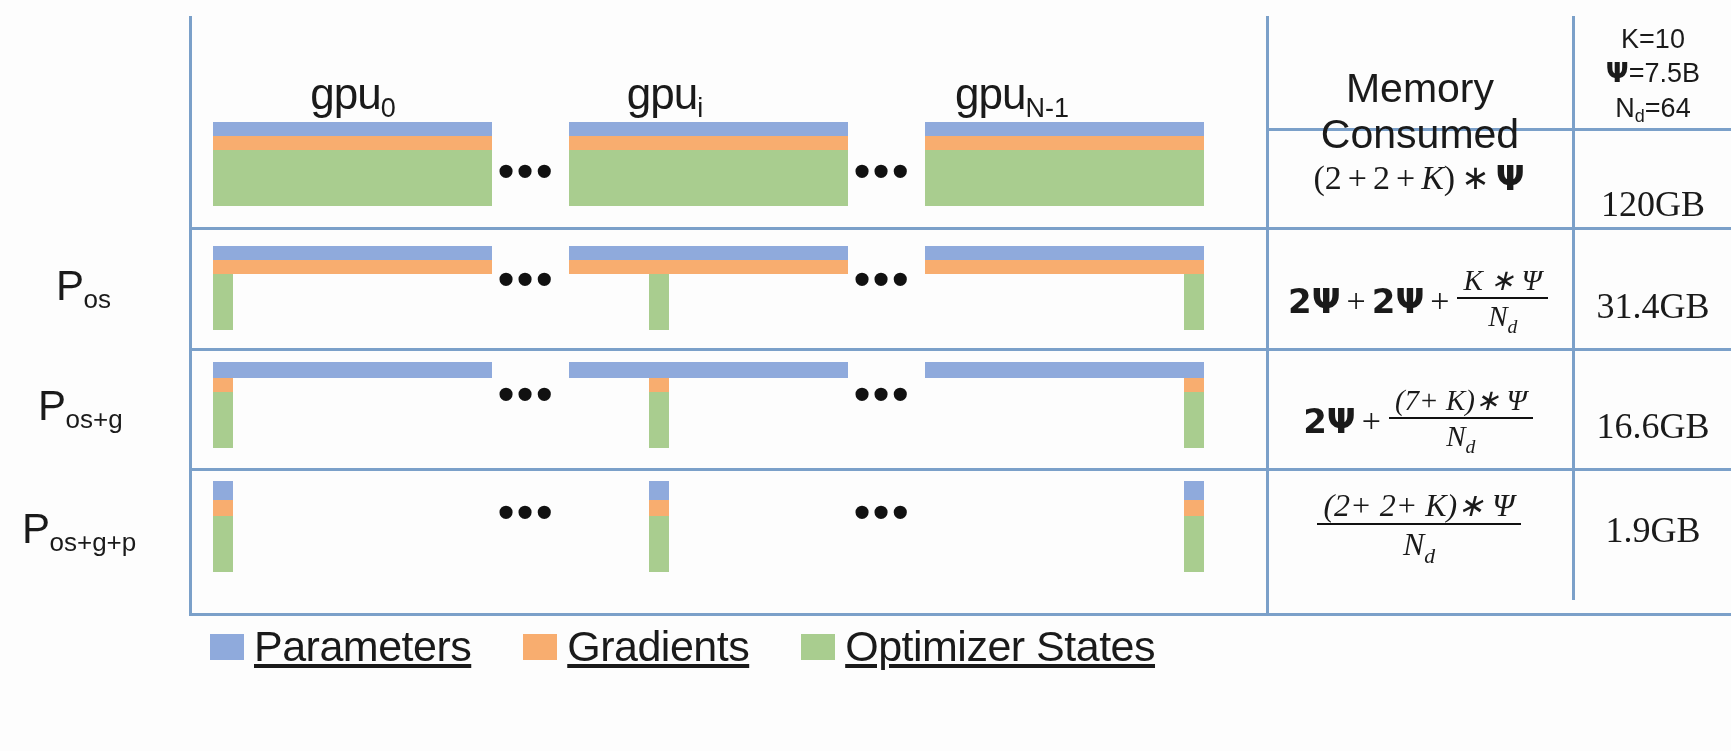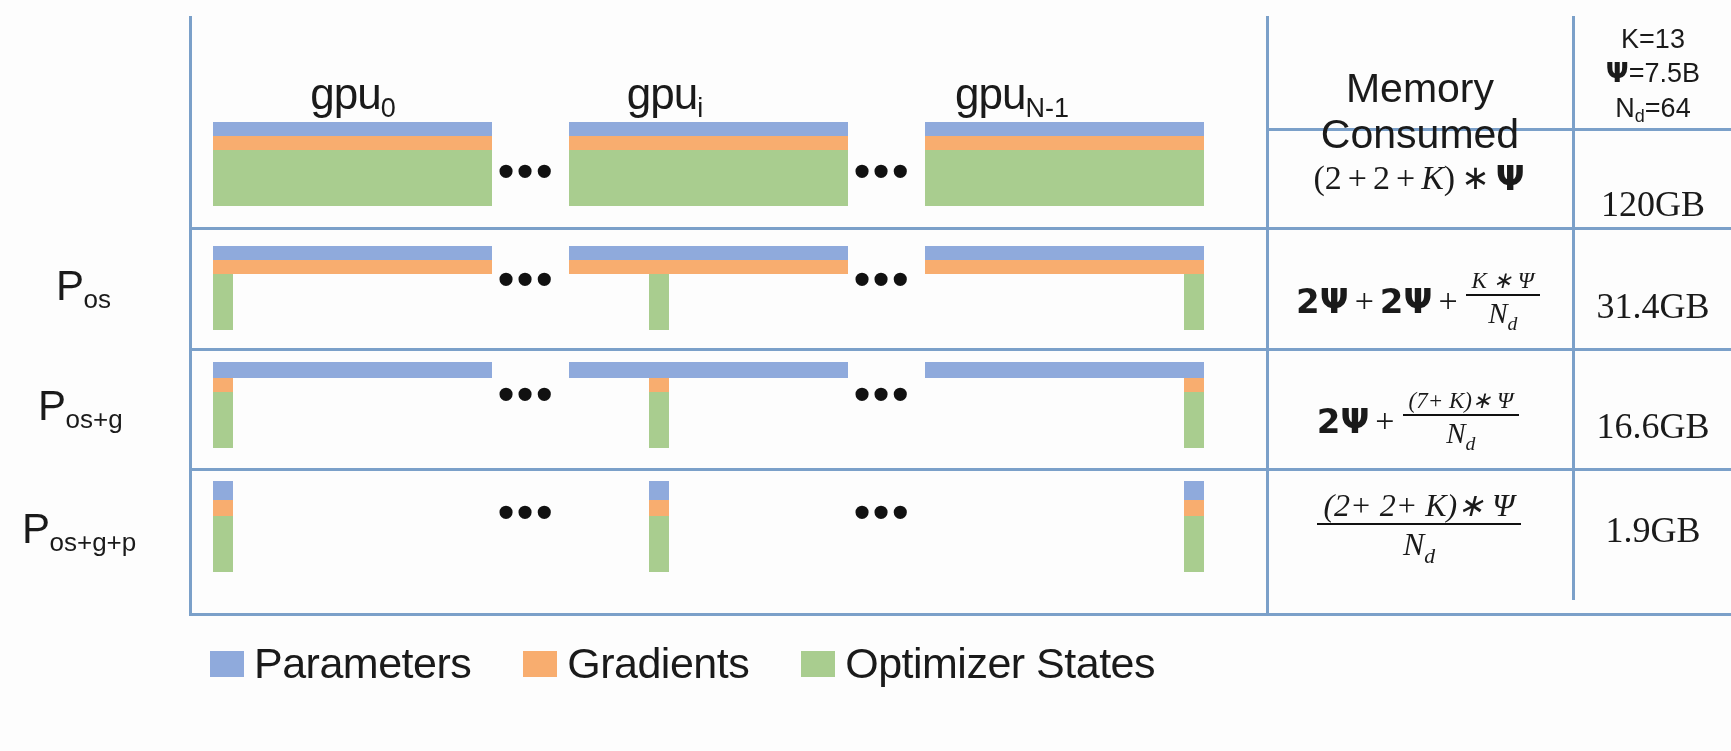--- a/index.html
+++ b/index.html
@@ -84,36 +84,36 @@
     white-space:nowrap;
   }
   .formula i{font-family:"Liberation Serif", serif;font-style:italic;}
   .frac{
     display:inline-flex;
     flex-direction:column;
     align-items:center;
     vertical-align:middle;
     margin:0 2px;
   }
-  .frac .num{padding:0 6px 2px 6px;font-size:23px;}
+  .frac .num{padding:0 6px 2px 6px;font-size:29px;}
   .frac .den{padding:3px 6px 0 6px;border-top:2px solid #111;font-size:29px;width:100%;box-sizing:border-box;text-align:center;}
   .frac.big .num,.frac.big .den{font-size:32px;}
   .op{padding:0 6px;}
   .sub-i{font-size:0.68em;vertical-align:-0.35em;font-style:italic;}
 
   .memval{
     position:absolute;
     text-align:center;
     font-family:"Liberation Serif", serif;
     font-size:36px;
     line-height:1;
   }
 
   
-  .legend{position:absolute;display:flex;align-items:flex-end;}
+  .legend{position:absolute;display:flex;align-items:flex-start;text-decoration:underline;}
   .legend .item{display:flex;align-items:center;margin-right:52px;}
   .legend .sw{width:34px;height:26px;margin-right:10px;flex:0 0 auto;}
   .legend .lbl{font-size:43px;line-height:1;white-space:nowrap;letter-spacing:-.5px;}
 </style>
 </head>
 <body>
 
 <div class="stage">
 
   <div class="vline" style="left:189px; top:16px;  height:600px;"></div>
@@ -205,21 +205,21 @@
 
   <div class="dots" style="left:498px;top:489px;">•••</div>
   <div class="dots" style="left:854px;top:489px;">•••</div>
 
   <div class="panelhead" style="left:1276px;top:20px;width:288px;">
     <span>Memory
 Consumed</span>
   </div>
 
   <div class="consthead" style="left:1582px;top:22px;width:142px;">
-    <div><span>K=13</span></div>
+    <div><span>K=10</span></div>
     <div><span class="psi">Ψ</span><span>=7.5B</span></div>
     <div><span>N</span><span class="sub">d</span><span>=64</span></div>
   </div>
 
   <div class="formula" style="left:1272px;top:146px;width:294px;height:64px;">
     <span>(</span>
       <span>2</span>
       <span class="op">+</span>
       <span>2</span>
       <span class="op">+</span>

